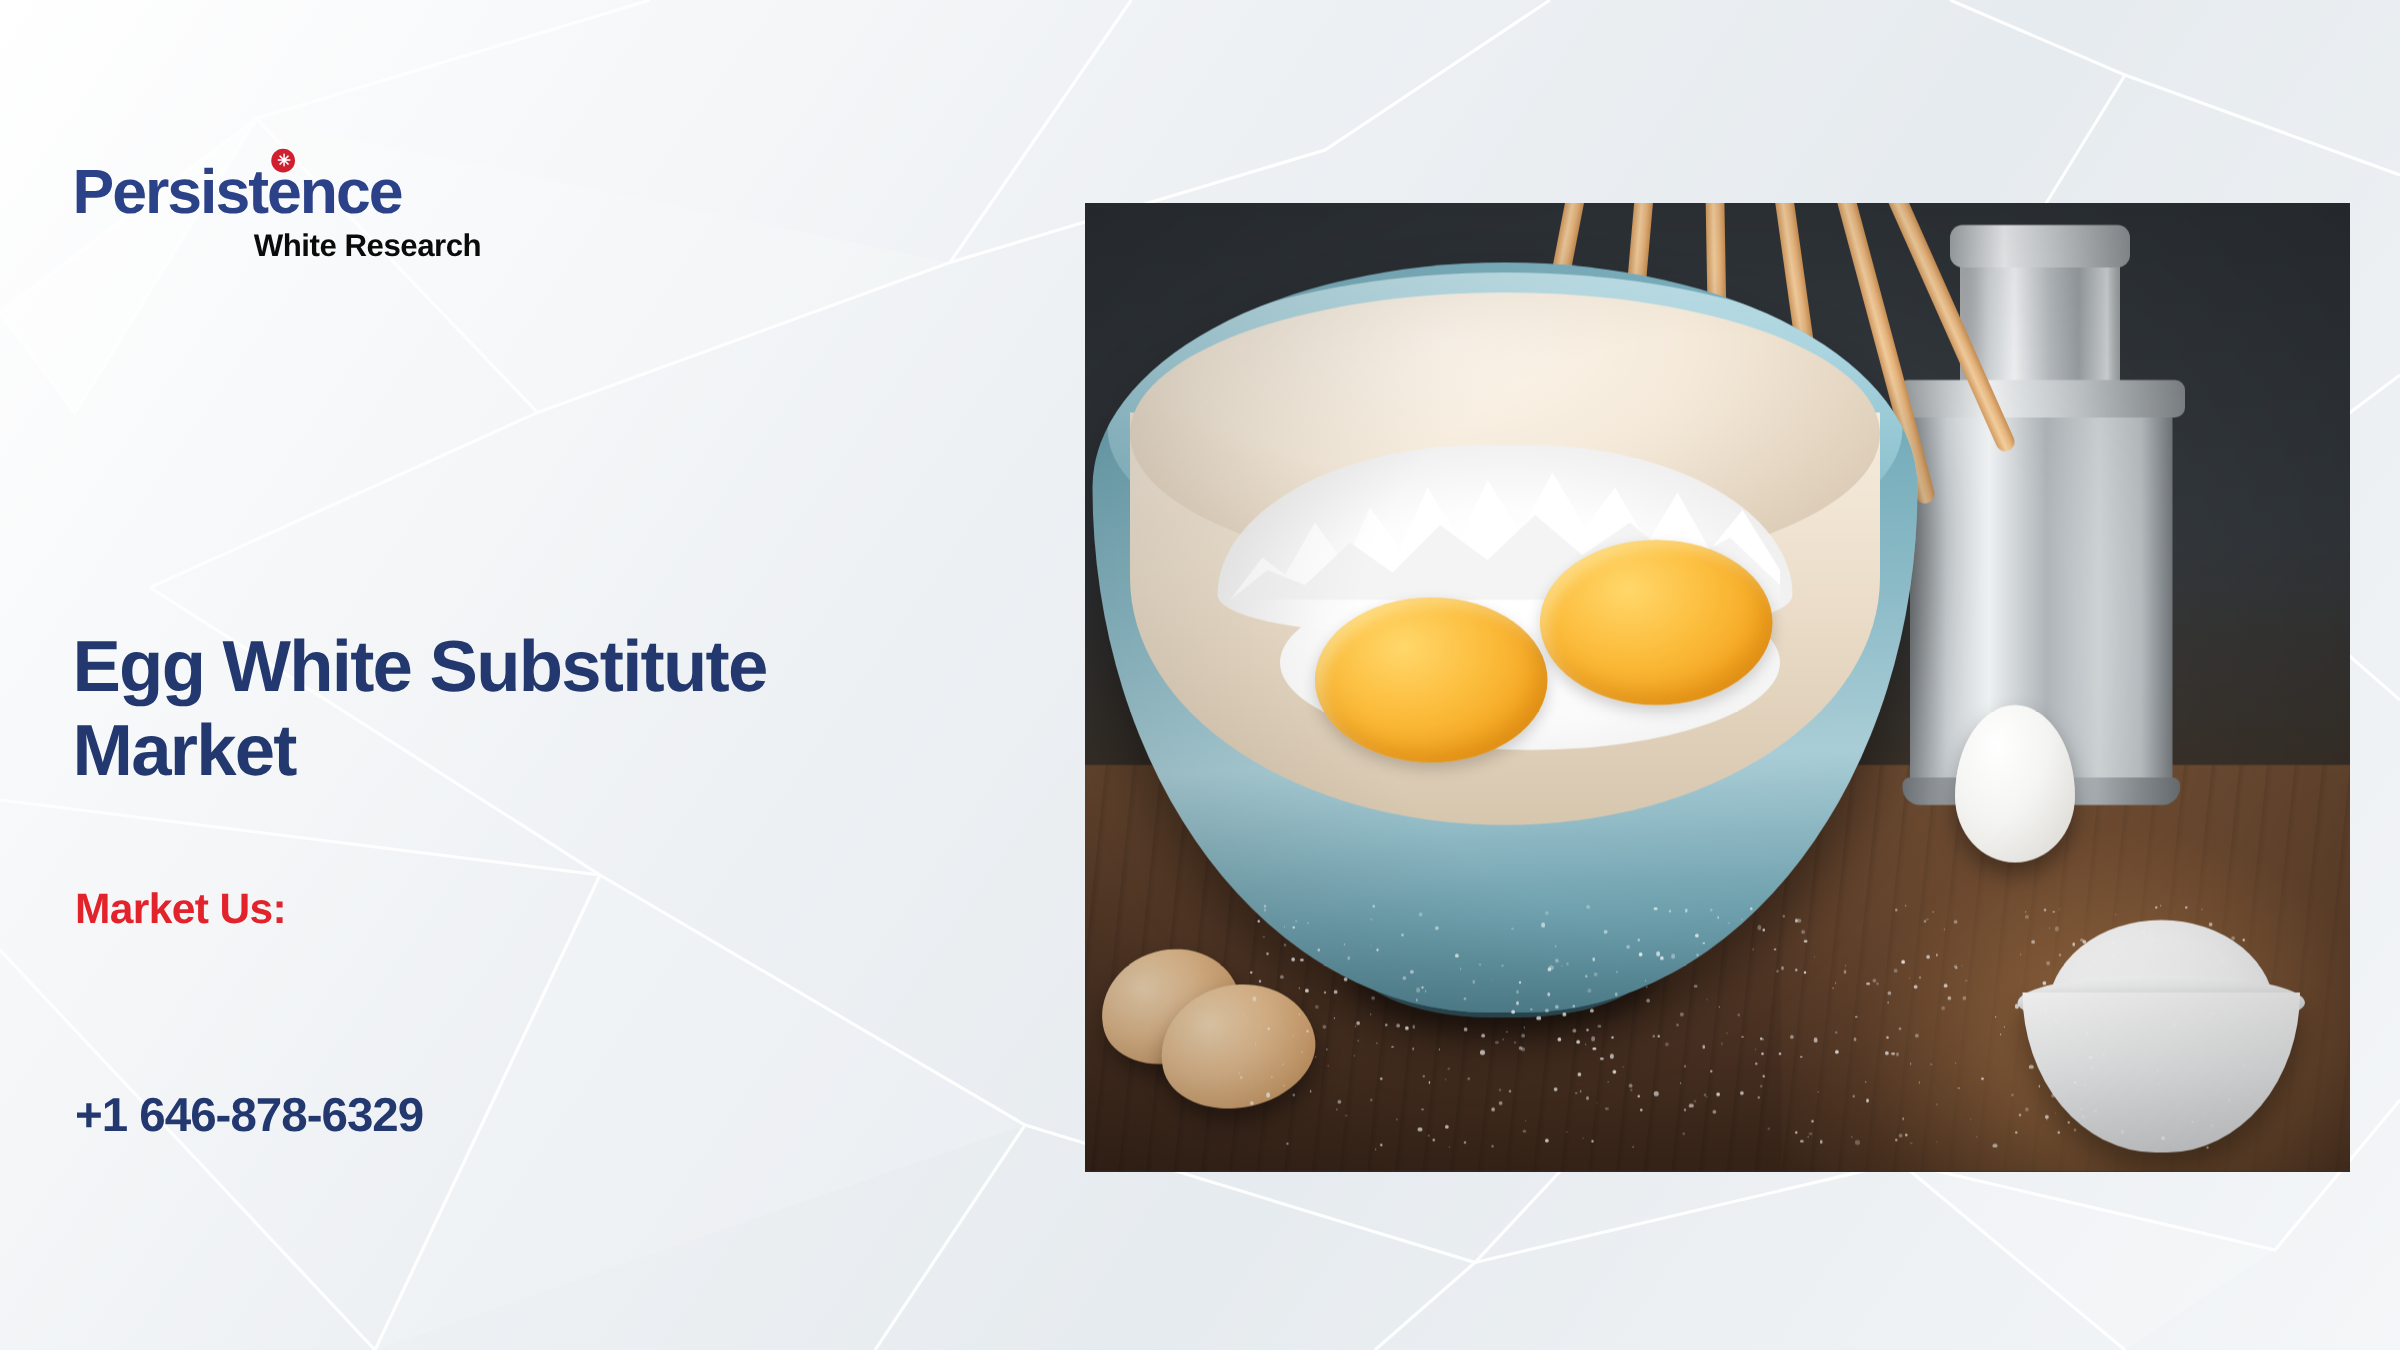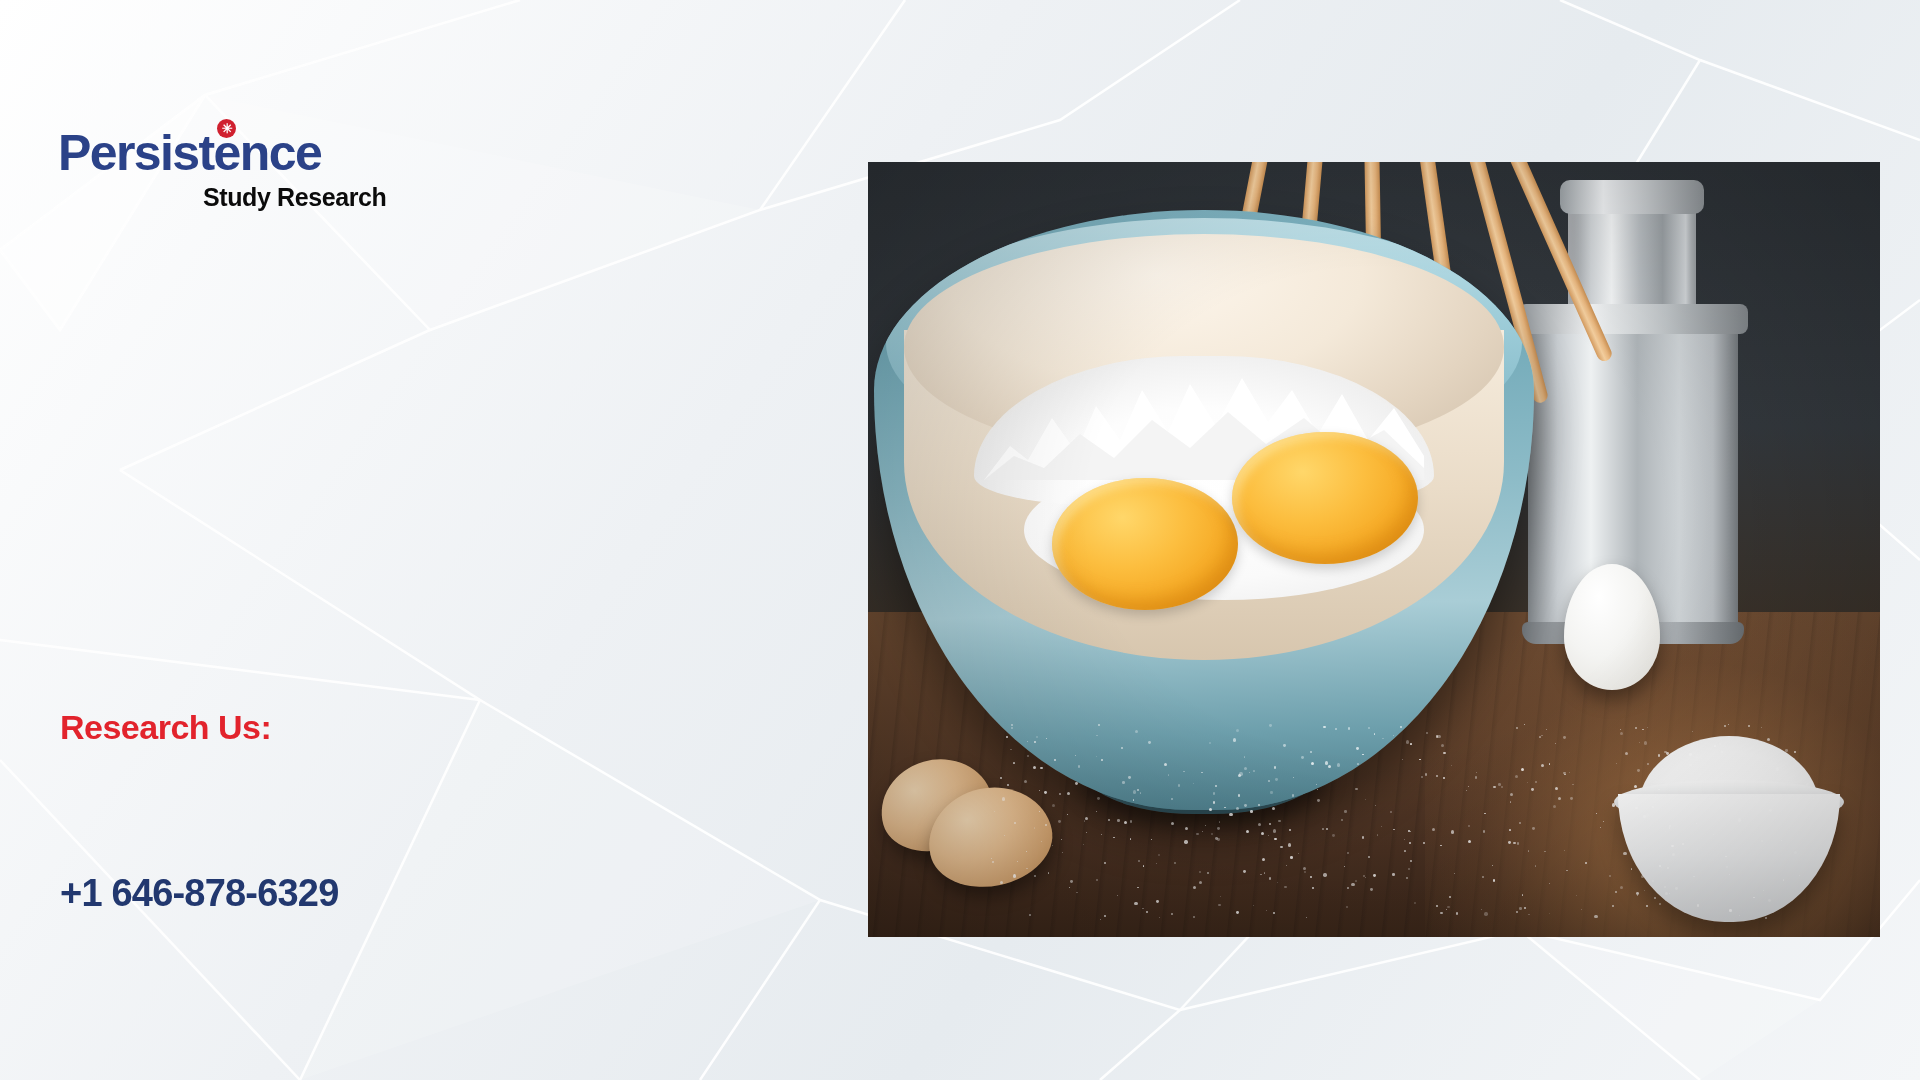--- a/index.html
+++ b/index.html
@@ -396,26 +396,27 @@
 
   <div class="left-col">
 
     <div class="logo">
       <div class="logo-word">
         <span>Persistence</span>
         <span class="logo-dot">
           <span>✳</span>
         </span>
       </div>
-      <div class="logo-sub">Study Research</div>
+      <div class="logo-sub">White Research</div>
     </div>
 
 
-
-    <div class="contact-label">Research Us:</div>
+    <h1 class="headline">Egg White Substitute Market</h1>
+
+    <div class="contact-label">Market Us:</div>
     <div class="contact-phone">+1 646-878-6329</div>
   </div>
 
   <div class="photo-frame" aria-label="Teal mixing bowl with egg yolks, whipped egg whites and flour, wooden whisk, brown eggs, metal canisters and a white bowl of flour on a wooden table">
     <div class="photo-inner">
 
       <div class="ph-backdrop"></div>
       <div class="ph-table"></div>
       <div class="ph-table-warm"></div>
 

